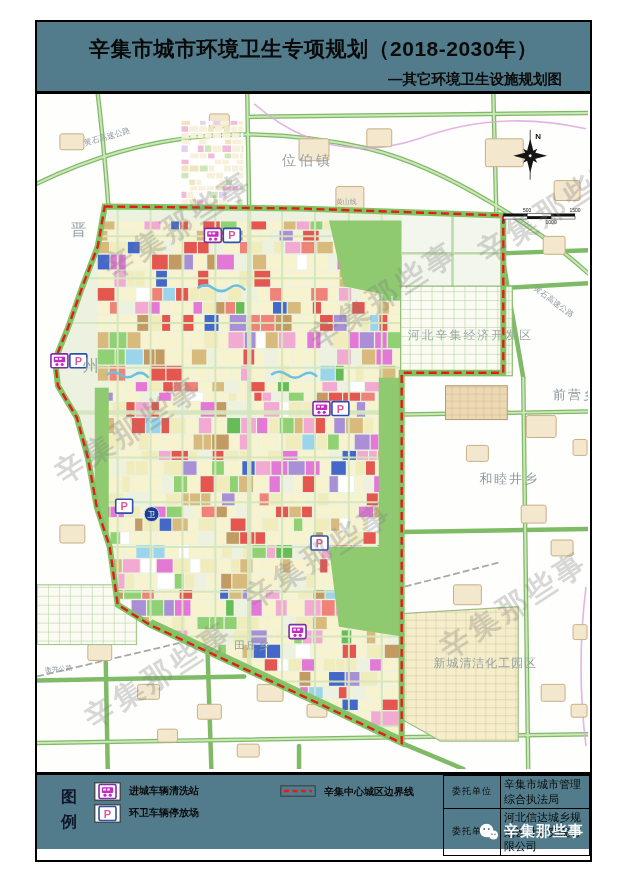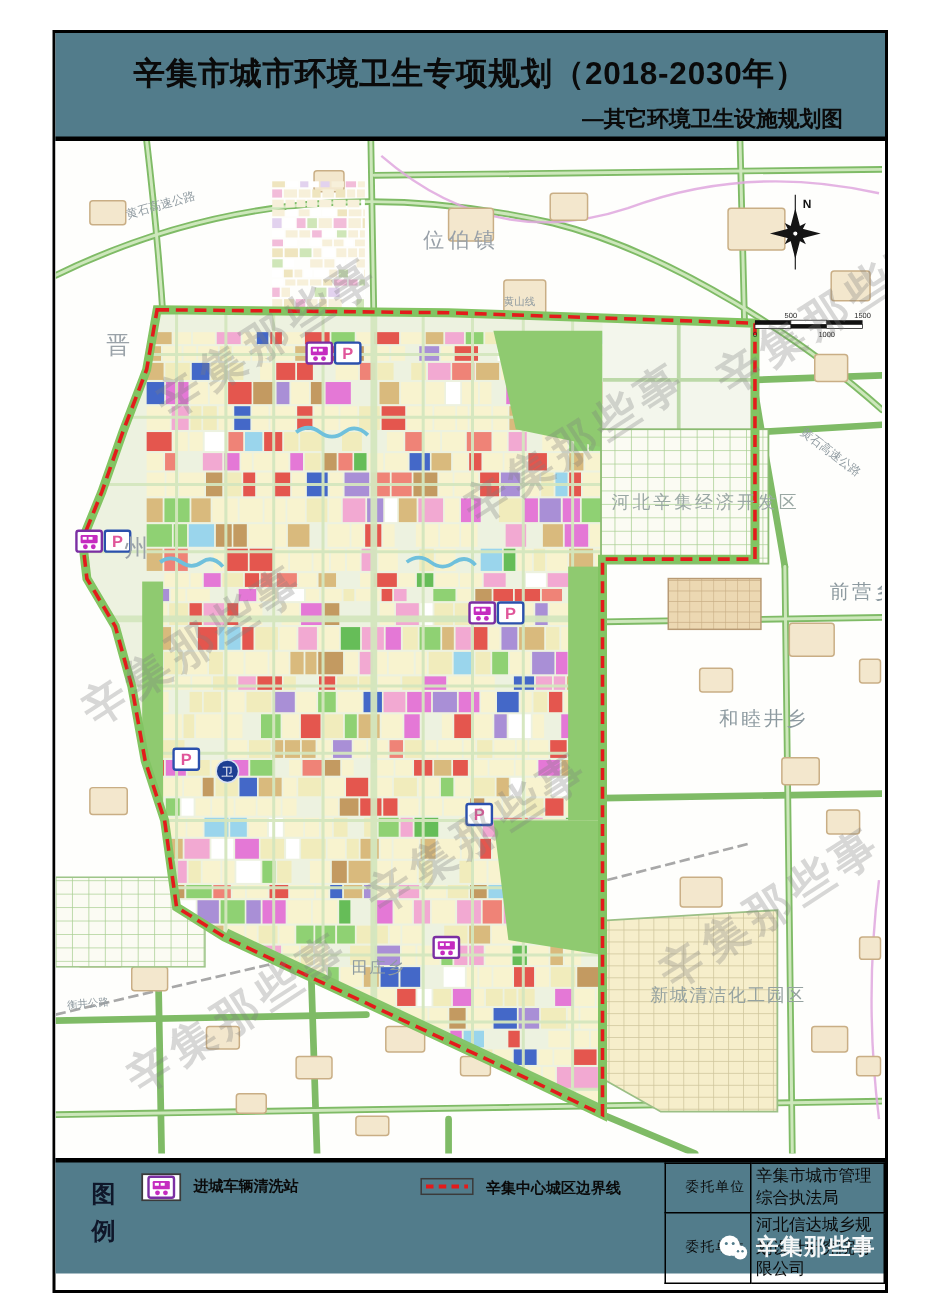--- a/index.html
+++ b/index.html
@@ -22,21 +22,21 @@
   .footer{position:relative;height:74px;background:#527c8b;border-top:3px solid #000;box-sizing:content-box;}
   .legend-title{position:absolute;left:24px;top:9px;width:20px;font-size:16px;font-weight:bold;
                 color:#0f172a;line-height:25px;word-break:break-all;letter-spacing:0;}
   .legend-items{position:absolute;left:57px;top:5px;}
   .legend-row{display:flex;align-items:center;height:22px;}
   .legend-row .lbl{margin-left:8px;font-size:10px;font-weight:600;color:#0a0a0a;}
   .boundary-legend{position:absolute;left:243px;top:10px;display:flex;}
   .boundary-legend .lbl{margin-left:8px;font-size:10px;font-weight:600;color:#0a0a0a;}
   .info-table{position:absolute;right:0;top:0;border-collapse:collapse;height:74px;}
   .info-table td{border:1.5px solid #000;color:#0a0a0a;vertical-align:middle;padding:1px 3px;}
-  .info-table td.k{width:50px;text-align:right;font-size:9px;letter-spacing:1px;}
+  .info-table td.k{width:50px;text-align:center;font-size:9px;letter-spacing:1px;}
   .info-table td.v{width:82px;font-size:11px;line-height:1.35;word-break:break-all;}
   .footer-badge{position:absolute;right:6px;bottom:8px;display:flex;align-items:center;z-index:6;}
   .footer-badge .txt{color:#fff;font-size:15px;font-weight:bold;letter-spacing:1px;margin-left:4px;
                      opacity:.95;}
 </style>
 </head>
 <body>
 
 <div class="frame">
 
@@ -1192,20 +1192,29 @@
     <div class="legend-items">
       <div class="legend-row">
         <svg width="27" height="19">
           <rect x="0.8" y="0.8" width="25.4" height="17.4" fill="#fff" stroke="#3a3a3a" stroke-width="1.2"></rect>
           <g transform="translate(5,2.5)">
               <use href="#ic-truck"></use>
             </g>
         </svg>
         <span class="lbl">进城车辆清洗站</span>
       </div>
+      <div class="legend-row">
+        <svg width="27" height="19">
+          <rect x="0.8" y="0.8" width="25.4" height="17.4" fill="#fff" stroke="#3a3a3a" stroke-width="1.2"></rect>
+          <g transform="translate(5,2.5)">
+              <use href="#ic-p"></use>
+            </g>
+        </svg>
+        <span class="lbl">环卫车辆停放场</span>
+      </div>
     </div>
 
     <div class="boundary-legend">
       <svg width="36" height="12">
         <rect x="0.8" y="0.8" width="34.4" height="10.4" fill="none" stroke="#3a3a3a" stroke-width="1"></rect>
         <line x1="4" y1="6" x2="32" y2="6" stroke="#e31b1b" stroke-width="2.6" stroke-dasharray="5 3.5"></line>
       </svg>
       <span class="lbl">辛集中心城区边界线</span>
     </div>
 

